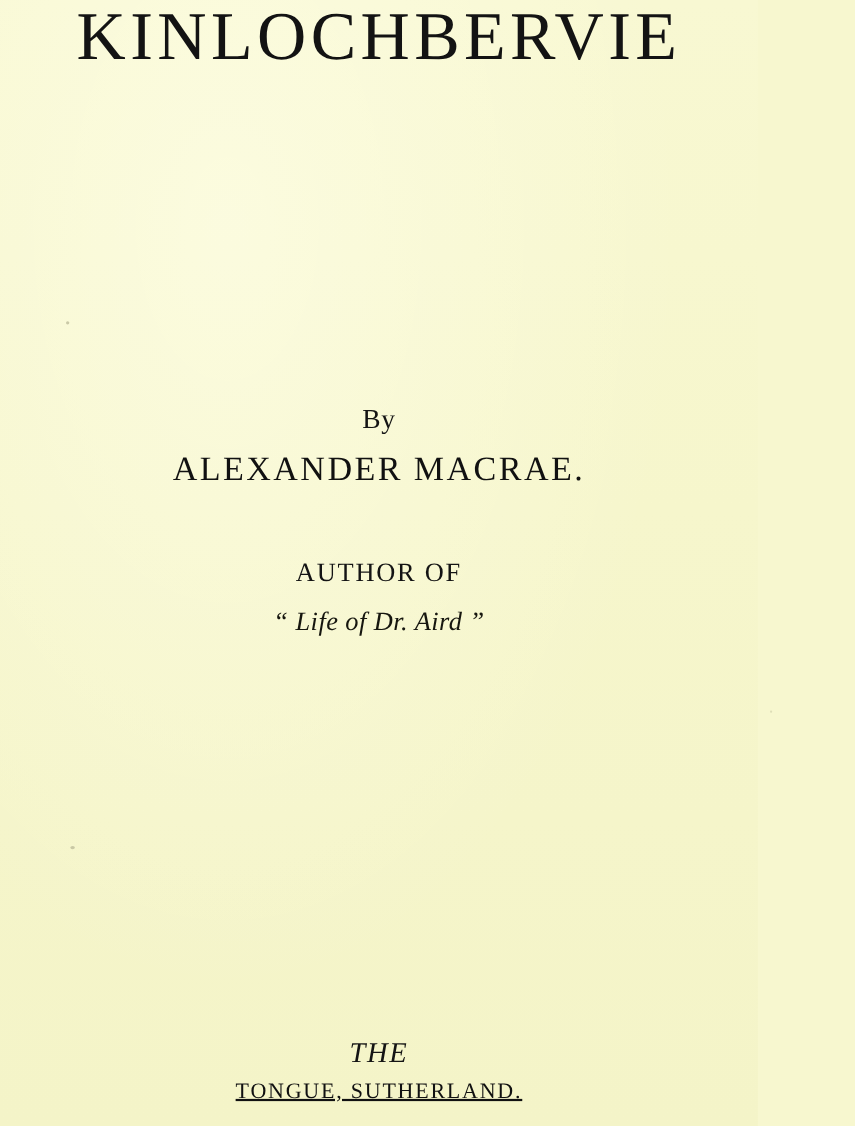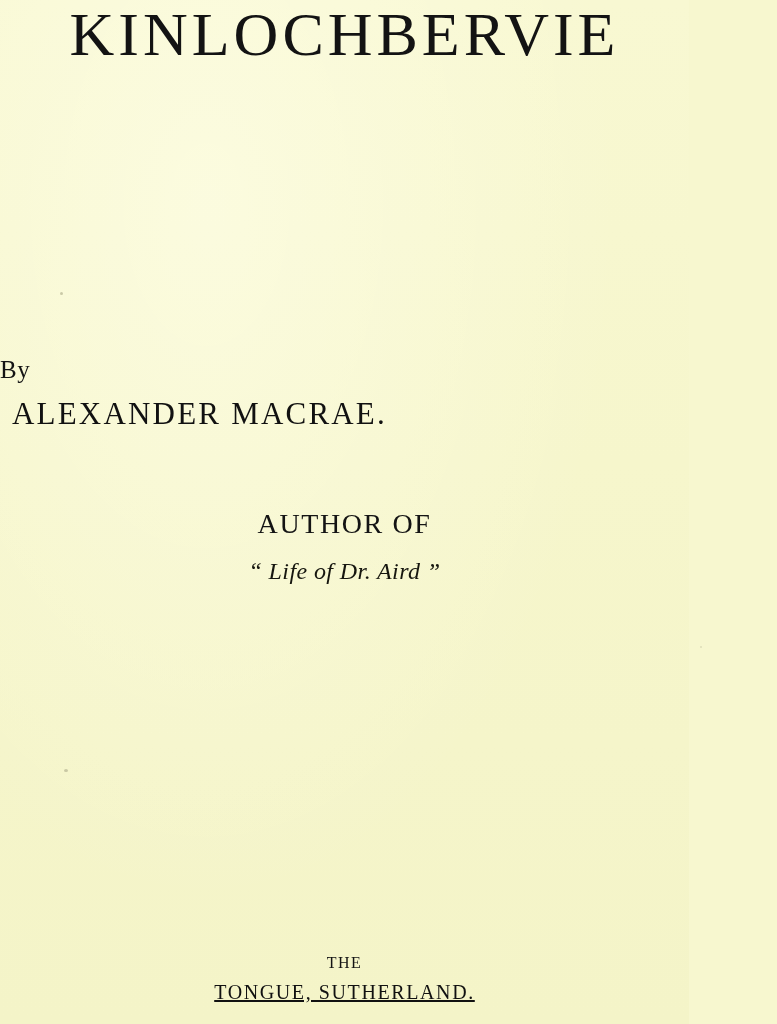--- a/index.html
+++ b/index.html
@@ -55,23 +55,24 @@
     letter-spacing: 0.6px;
     color: #17170f;
     line-height: 1.62;
     margin: 0;
   }
   .subtitle-line.first {
     word-spacing: 5px;
   }
   .author-block {
     position: absolute;
-    top: 356px;
+    top: 368px;
     left: 0;
     right: 0;
+    text-align: center;
   }
   .by-word {
     font-size: 25px;
     letter-spacing: 0.5px;
     margin: 0 0 6px 0;
     color: #141414;
   }
   .author-name {
     font-size: 31px;
     letter-spacing: 2.2px;
@@ -79,21 +80,21 @@
     color: #111;
   }
   .credits-block {
     position: absolute;
     top: 508px;
     left: 0;
     right: 0;
     text-align: center;
   }
   .author-of {
-    font-size: 28px;
+    font-size: 24px;
     letter-spacing: 1.6px;
     margin: 0 0 12px 0;
     color: #141414;
   }
   .work-line {
     font-style: italic;
     font-size: 24px;
     letter-spacing: 0.4px;
     line-height: 1.62;
     margin: 0;
@@ -105,24 +106,25 @@
     letter-spacing: 0;
   }
   .publisher-block {
     position: absolute;
     bottom: 8px;
     left: 0;
     right: 0;
     text-align: center;
   }
   .pub-the {
-    font-size: 16px;
+    font-size: 26px;
     letter-spacing: 1.5px;
     margin: 0 0 9px 0;
     color: #141414;
+    font-style: italic;
   }
   .pub-society {
     font-size: 29px;
     letter-spacing: 1.1px;
     margin: 0 0 10px 0;
     color: #111;
     white-space: nowrap;
   }
   .pub-place {
     font-size: 20px;

